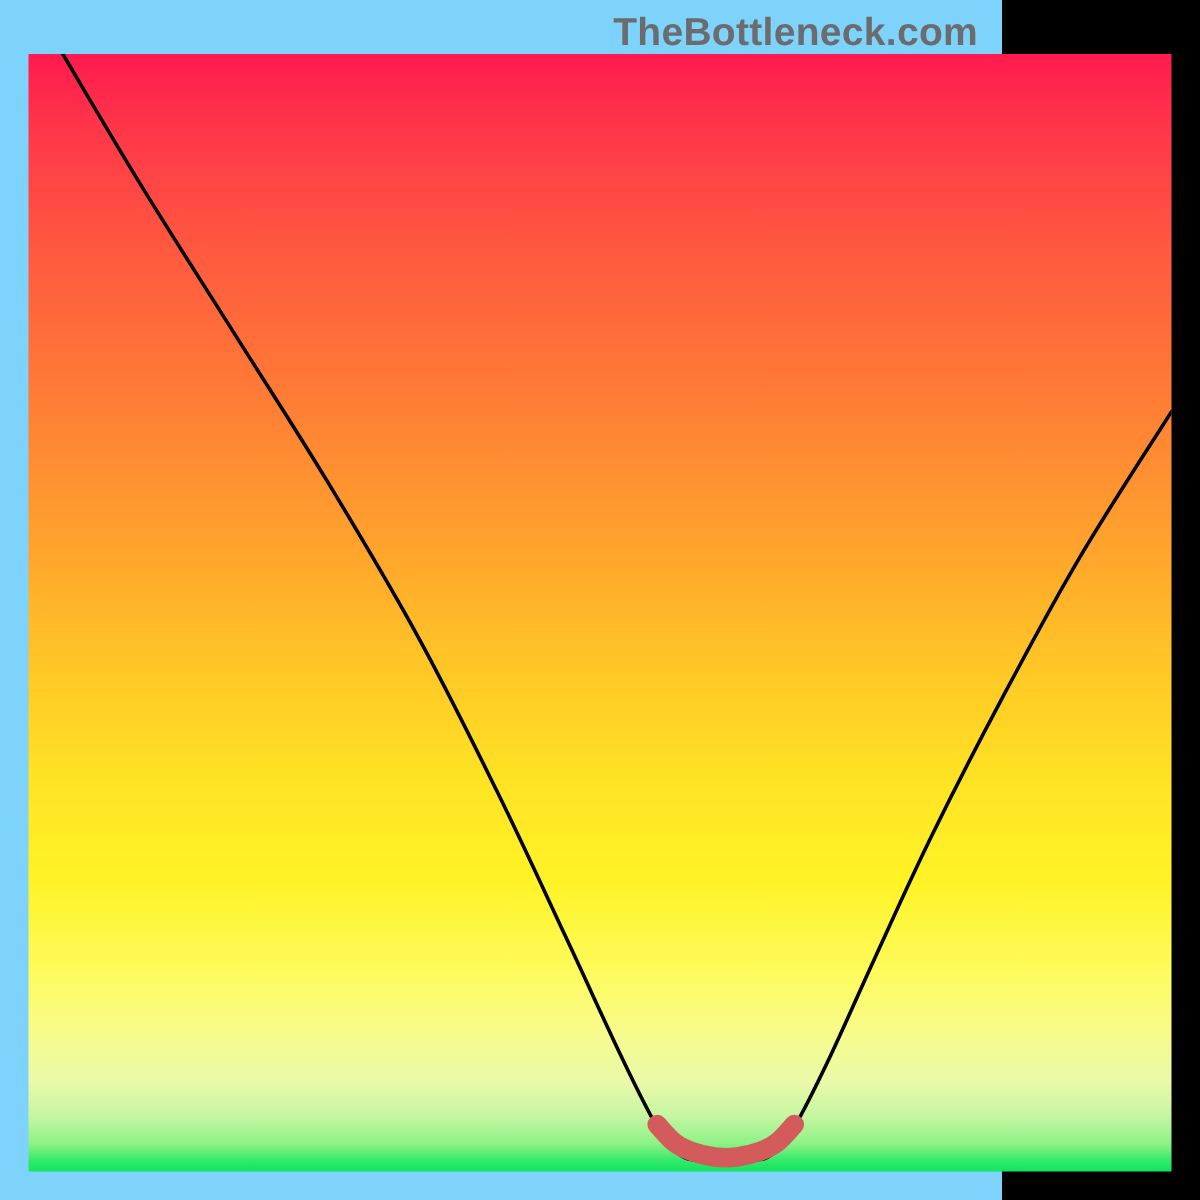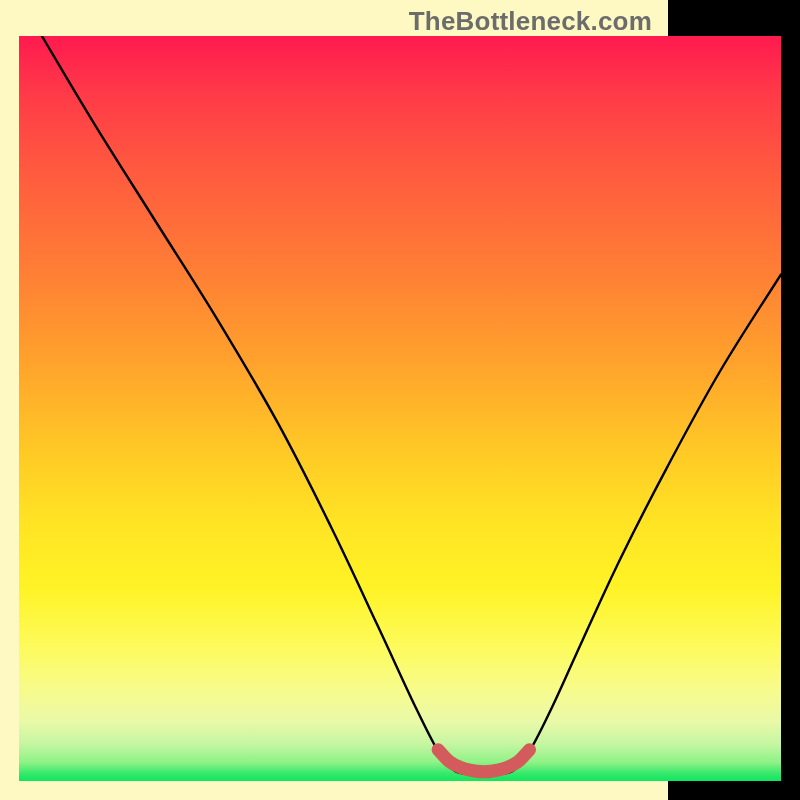--- a/index.html
+++ b/index.html
@@ -7,21 +7,21 @@
     padding: 0;
     width: 800px;
     height: 800px;
     background: #000;
     overflow: hidden;
   }
   .frame {
     position: relative;
     width: 668px;
     height: 800px;
-    background: #fef9c3;
+    background: #7dd3fc;
   }
   .plot {
     position: absolute;
     left: 19px;
     top: 36px;
     width: 762px;
     height: 745px;
     background: linear-gradient(to bottom,
       #ff1a4f 0%,
       #ff3b48 8%,

